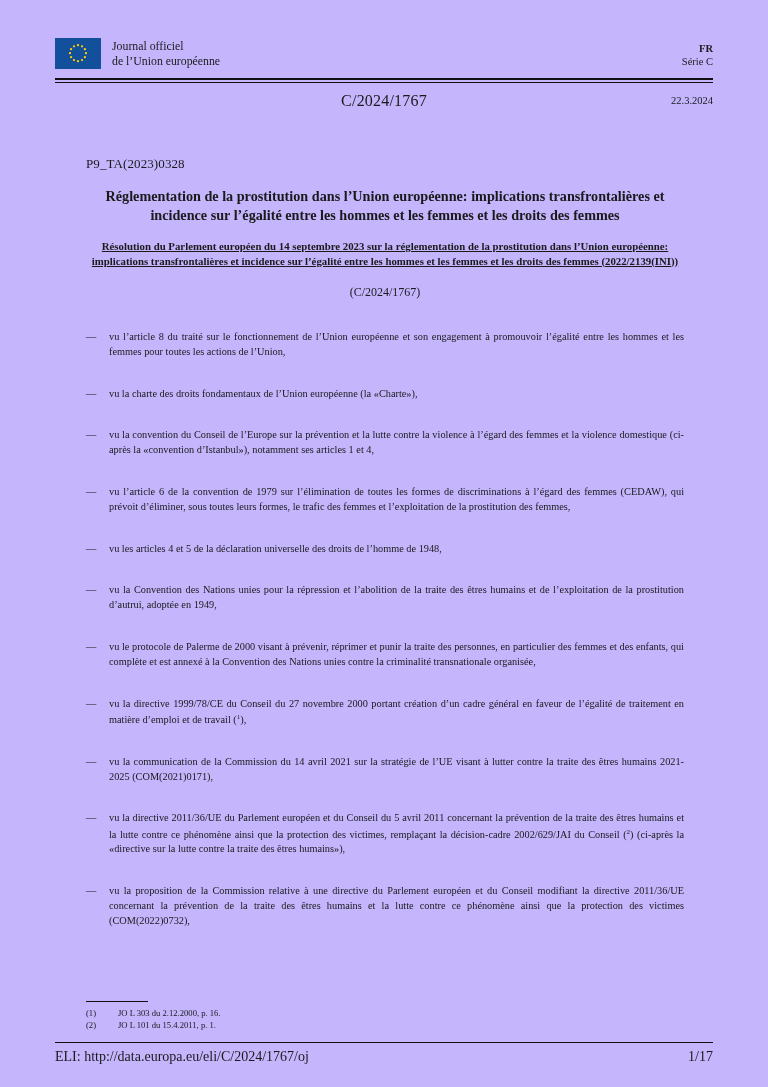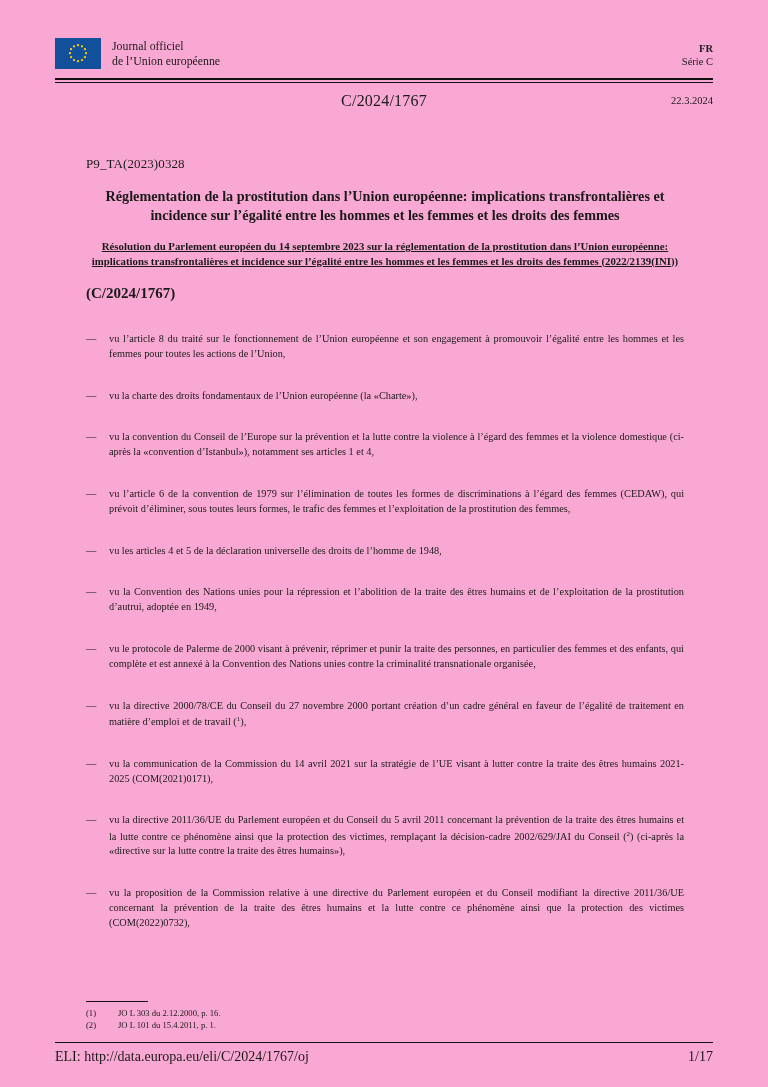--- a/index.html
+++ b/index.html
@@ -9,21 +9,21 @@
   }
   body {
     font-family: "Liberation Serif", "DejaVu Serif", serif;
     color: #1a1a1a;
   }
   .page {
     position: relative;
     width: 768px;
     height: 1087px;
     margin: 0 auto;
-    background: #f9a8d4;
+    background: #c4b5fd;
     box-sizing: border-box;
     overflow: hidden;
   }
 
   
   .masthead {
     position: absolute;
     left: 55px;
     top: 38px;
     right: 55px;
@@ -121,24 +121,23 @@
   }
   .subtitle {
     font-size: 10.8px;
     font-weight: bold;
     line-height: 1.34;
     text-align: center;
     margin: 0 0 17px 0;
     text-decoration: underline;
   }
   .sub-id {
-    font-size: 15px;
-    text-align: left;
+    font-size: 12px;
+    text-align: center;
     margin: 0 0 30px 0;
-    font-weight: bold;
   }
   .intro {
     font-style: italic;
     font-size: 10.8px;
     margin: 0 0 36px 0;
   }
 
   ul.recitals {
     list-style: none;
     margin: 0;
@@ -252,21 +251,21 @@
     <div class="sub-id">(C/2024/1767)</div>
 
     <ul class="recitals" id="recitals-list">
         <li><span class="dash">—</span><span>vu l’article 8 du traité sur le fonctionnement de l’Union européenne et son engagement à promouvoir l’égalité entre les hommes et les femmes pour toutes les actions de l’Union,</span></li>
         <li><span class="dash">—</span><span>vu la charte des droits fondamentaux de l’Union européenne (la «Charte»),</span></li>
         <li><span class="dash">—</span><span>vu la convention du Conseil de l’Europe sur la prévention et la lutte contre la violence à l’égard des femmes et la violence domestique (ci-après la «convention d’Istanbul»), notamment ses articles 1 et 4,</span></li>
         <li><span class="dash">—</span><span>vu l’article 6 de la convention de 1979 sur l’élimination de toutes les formes de discriminations à l’égard des femmes (CEDAW), qui prévoit d’éliminer, sous toutes leurs formes, le trafic des femmes et l’exploitation de la prostitution des femmes,</span></li>
         <li><span class="dash">—</span><span>vu les articles 4 et 5 de la déclaration universelle des droits de l’homme de 1948,</span></li>
         <li><span class="dash">—</span><span>vu la Convention des Nations unies pour la répression et l’abolition de la traite des êtres humains et de l’exploitation de la prostitution d’autrui, adoptée en 1949,</span></li>
         <li><span class="dash">—</span><span>vu le protocole de Palerme de 2000 visant à prévenir, réprimer et punir la traite des personnes, en particulier des femmes et des enfants, qui complète et est annexé à la Convention des Nations unies contre la criminalité transnationale organisée,</span></li>
-        <li><span class="dash">—</span><span><span>vu la directive 2000/78/CE du Conseil du 27 novembre 2000 portant création d’un cadre général en faveur de l’égalité de traitement en matière d’emploi et de travail (</span><sup class="fn">1</sup><span>),</span></span></li>
+        <li><span class="dash">—</span><span><span>vu la directive 1999/78/CE du Conseil du 27 novembre 2000 portant création d’un cadre général en faveur de l’égalité de traitement en matière d’emploi et de travail (</span><sup class="fn">1</sup><span>),</span></span></li>
         <li><span class="dash">—</span><span>vu la communication de la Commission du 14 avril 2021 sur la stratégie de l’UE visant à lutter contre la traite des êtres humains 2021-2025 (COM(2021)0171),</span></li>
         <li><span class="dash">—</span><span><span>vu la directive 2011/36/UE du Parlement européen et du Conseil du 5 avril 2011 concernant la prévention de la traite des êtres humains et la lutte contre ce phénomène ainsi que la protection des victimes, remplaçant la décision-cadre 2002/629/JAI du Conseil (</span><sup class="fn">2</sup><span>) (ci-après la «directive sur la lutte contre la traite des êtres humains»),</span></span></li>
         <li><span class="dash">—</span><span>vu la proposition de la Commission relative à une directive du Parlement européen et du Conseil modifiant la directive 2011/36/UE concernant la prévention de la traite des êtres humains et la lutte contre ce phénomène ainsi que la protection des victimes (COM(2022)0732),</span></li>
       </ul>
   </div>
 
   <div class="footnote-rule"></div>
   <div class="footnotes" id="footnotes-block">
       <div class="fn-row">
         <span class="fn-mark">(1)</span>

